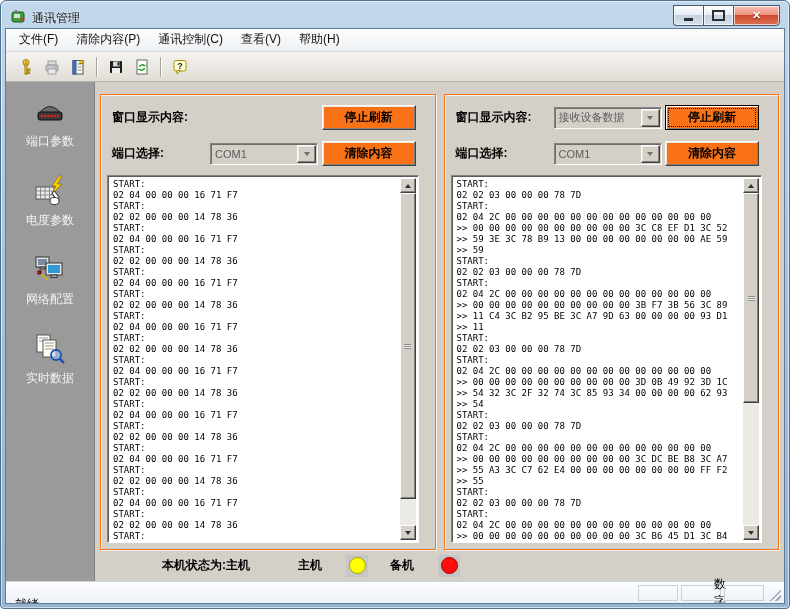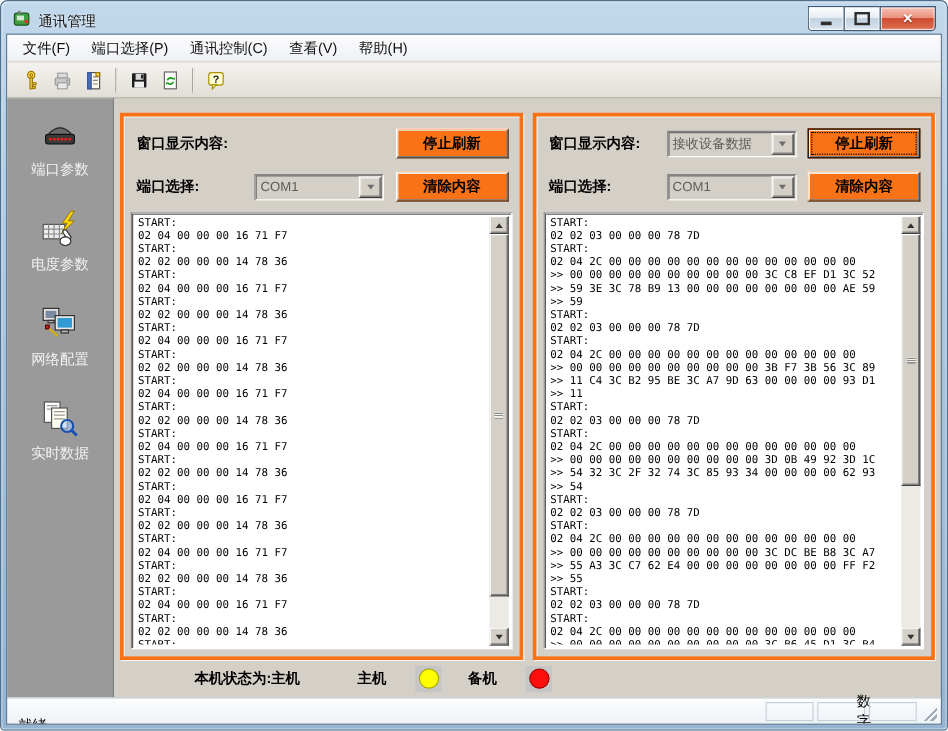--- a/index.html
+++ b/index.html
@@ -18,37 +18,37 @@
   .wbtn.maxb{border-right:none;}
   .wbtn.closeb{width:45px;border-radius:0 0 4px 0;color:#fff;font-weight:bold;font-size:11px;
     background:linear-gradient(#f6c1b4,#ec9480 45%,#cf4a31 50%,#dd7252);text-shadow:0 1px 1px #7c1d10;}
   .minbar{width:9px;height:3px;background:#2e2e2e;margin-top:7px;}
   .maxbox{width:9px;height:7px;border:2px solid #2e2e2e;background:transparent;}
 
   
   .client{position:absolute;left:4px;right:4px;top:27px;bottom:4px;background:#d4d0c8;
     border:1px solid #5f7d9b;display:flex;flex-direction:column;overflow:hidden;}
   .menubar{height:22px;flex:0 0 22px;background:linear-gradient(#fcfcfd,#eef1f4);border-bottom:1px solid #d7d7d7;
-    display:flex;align-items:center;padding-left:4px;font-size:12px;color:#111;}
+    display:flex;align-items:flex-end;padding-left:4px;font-size:12px;color:#111;}
   .menu-item{padding:3px 9px;cursor:default;}
   .toolbar{height:29px;flex:0 0 29px;background:linear-gradient(#f5f3ef,#e1ded7);border-bottom:1px solid #b7b3aa;
     display:flex;align-items:center;padding-left:7px;}
   .tbtn{width:26px;height:24px;display:flex;align-items:center;justify-content:center;}
   .tsep{width:1px;height:20px;background:#a8a49b;border-right:1px solid #fff;margin:0 5px;}
 
   .main{flex:1;display:flex;min-height:0;}
   .sidebar{width:88px;flex:0 0 88px;background:#9a9a9a;border-right:1px solid #7f7f7f;
     display:flex;flex-direction:column;padding-top:16px;}
   .side-item{display:flex;flex-direction:column;align-items:center;margin-bottom:25px;cursor:default;}
   .side-label{font-size:12px;color:#f2f2f2;margin-top:5px;white-space:nowrap;}
 
   .content{flex:1;display:flex;flex-direction:column;padding:12px 5px 0 5px;min-width:0;}
   .panels{flex:1;display:flex;gap:8px;min-height:0;}
-  .panel{flex:1;border:3px solid #f97316;box-shadow:inset 1px 1px 0 #f6f4ef,1px 1px 0 #f6f4ef;
-    padding:8px 6px 6px 6px;display:flex;flex-direction:column;min-width:0;}
+  .panel{flex:1;border:1px solid #f97316;box-shadow:inset 1px 1px 0 #f6f4ef,1px 1px 0 #f6f4ef;
+    padding:8px 16px 6px 6px;display:flex;flex-direction:column;min-width:0;}
   .ctl-row{display:flex;align-items:center;margin:2px 3px 9px 5px;}
   .ctl-label{width:98px;font-size:12px;font-weight:bold;color:#000;white-space:nowrap;}
   .combo{width:106px;height:20px;background:#d4d0c8;border:1px solid;border-color:#848484 #fdfdfd #fdfdfd #848484;
     box-shadow:inset 1px 1px 0 #6e6e6e;display:flex;align-items:center;}
   .combo-text{flex:1;font-size:11px;color:#5c5c5c;padding-left:4px;white-space:nowrap;overflow:hidden;}
   .combo-btn{width:17px;height:16px;margin-right:1px;background:#d4d0c8;border:1px solid;
     border-color:#fdfdfd #404040 #404040 #fdfdfd;box-shadow:inset -1px -1px 0 #808080,inset 1px 1px 0 #ece9e2;
     display:flex;align-items:center;justify-content:center;}
   .tri-down{width:0;height:0;border-left:3px solid transparent;border-right:3px solid transparent;border-top:4px solid #6e6e6e;}
   .pbtn{width:92px;height:23px;margin-left:auto;background:#f97316;border:1px solid;
@@ -119,21 +119,21 @@
       <div class="wbtn closeb">
           <span>✕</span>
         </div>
     </div>
   </div>
 
   <div class="client">
 
     <div class="menubar">
       <span class="menu-item">文件(F)</span>
-      <span class="menu-item">端口选择(P)</span>
+      <span class="menu-item">清除内容(P)</span>
       <span class="menu-item">通讯控制(C)</span>
       <span class="menu-item">查看(V)</span>
       <span class="menu-item">帮助(H)</span>
     </div>
 
     <div class="toolbar">
       <div class="tbtn">
         <svg width="18" height="18" viewBox="0 0 18 18">
           <circle cx="9" cy="4.5" r="3" fill="#ffe14d" stroke="#a07800"></circle>
           <circle cx="9" cy="4.5" r="1.1" fill="#fff8d0" stroke="#a07800"></circle>

